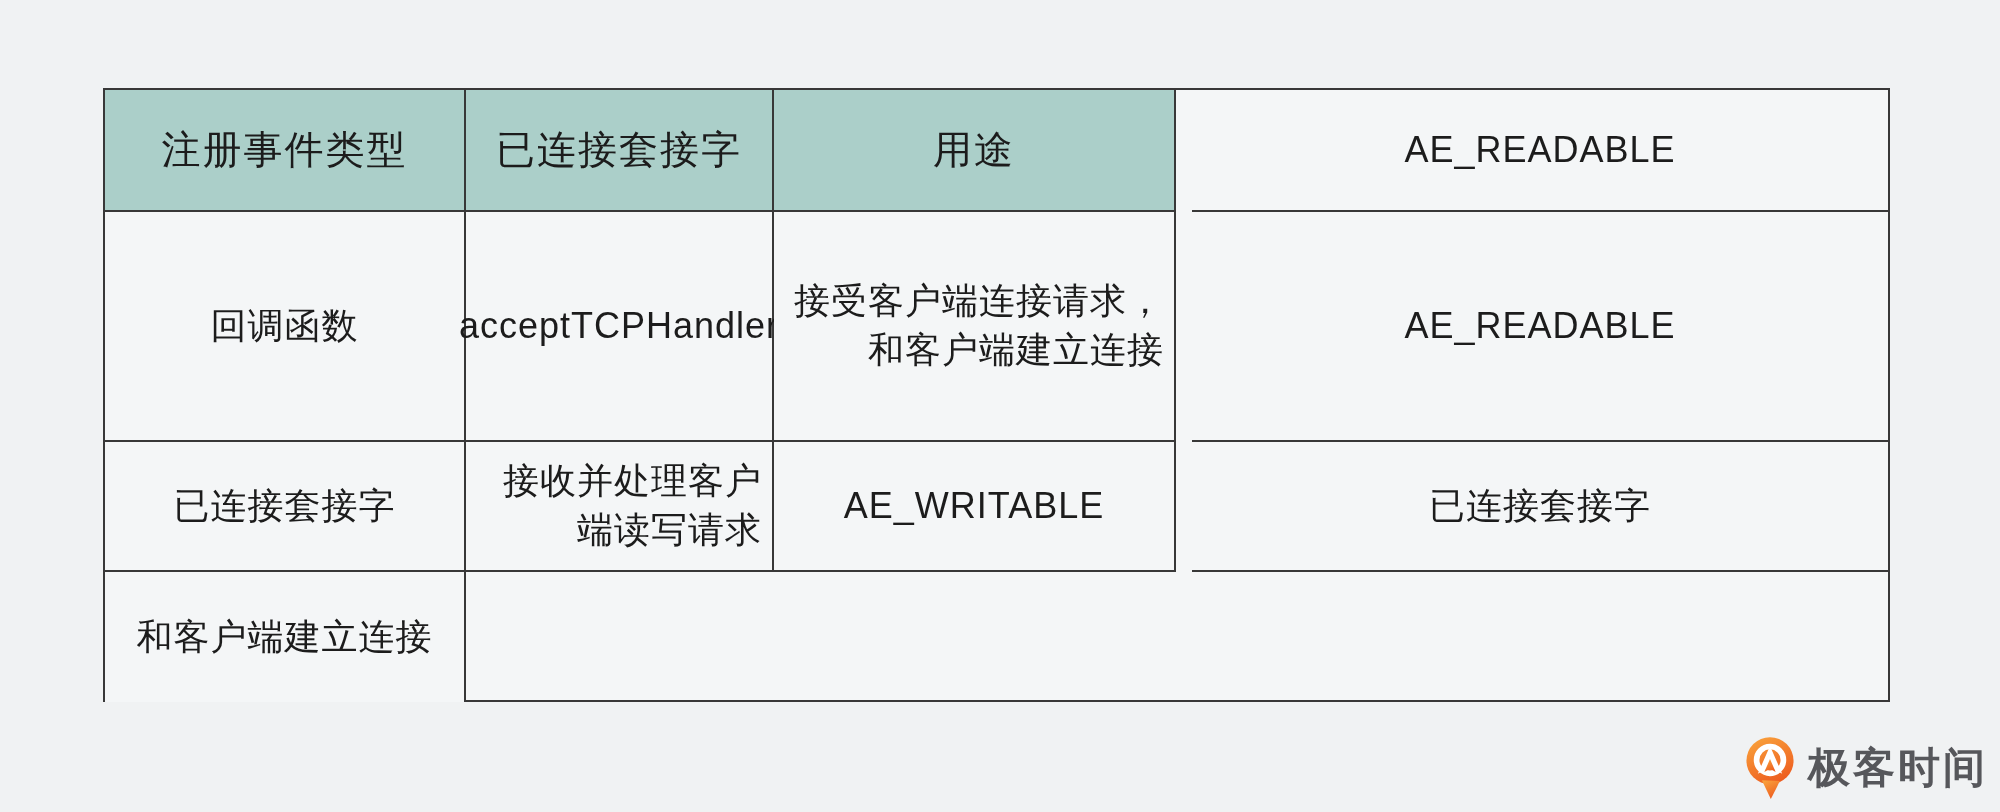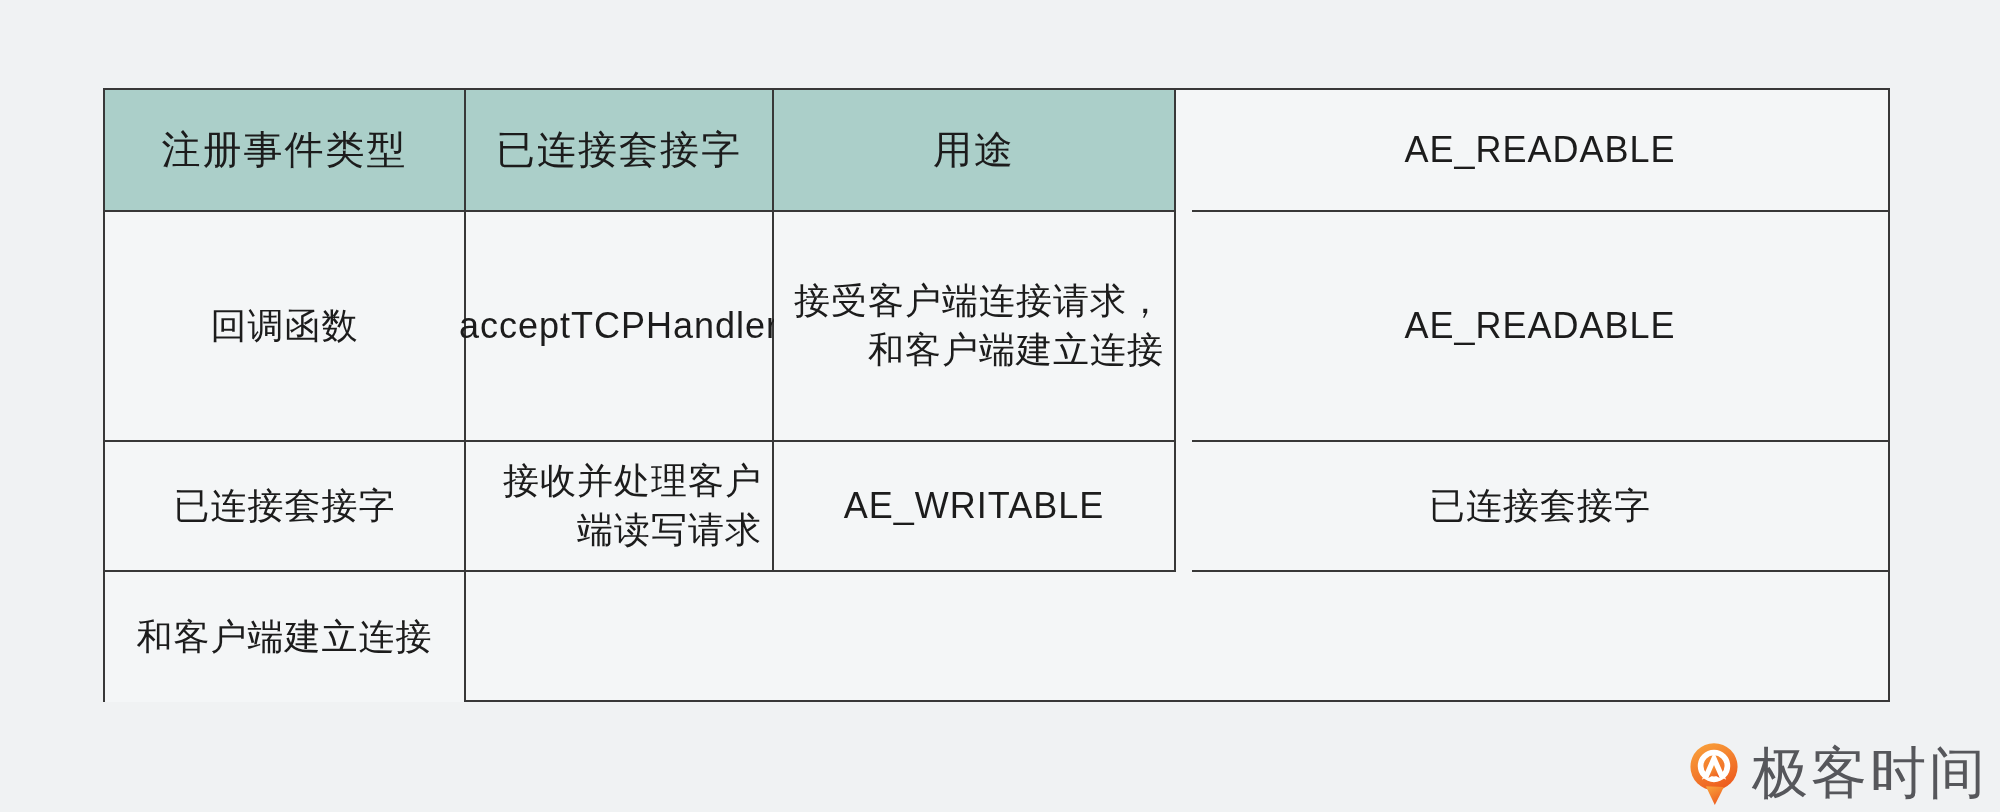--- a/index.html
+++ b/index.html
@@ -48,22 +48,22 @@
     letter-spacing:2px;
   }
   .brand{
     position:absolute;
     right:12px;top:736px;
     display:flex;
     align-items:center;
     gap:12px;
   }
   .brand .logo-text{
-    font-size:56px;
-    font-weight:400;
+    font-size:42px;
+    font-weight:700;
     letter-spacing:3px;
     color:var(--logo-text);
   }
 </style>
 </head>
 <body>
 
 <div class="page">
 
   <div class="event-table">

